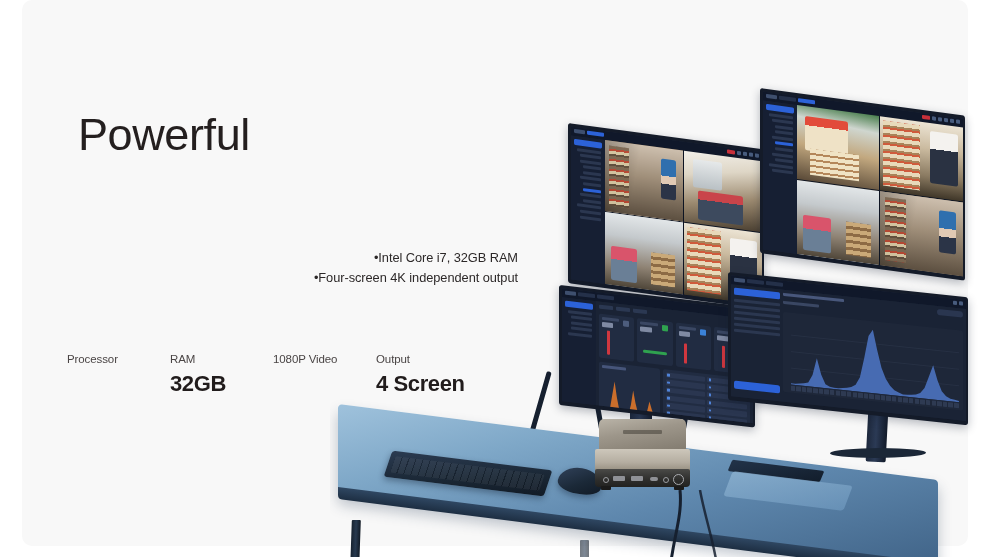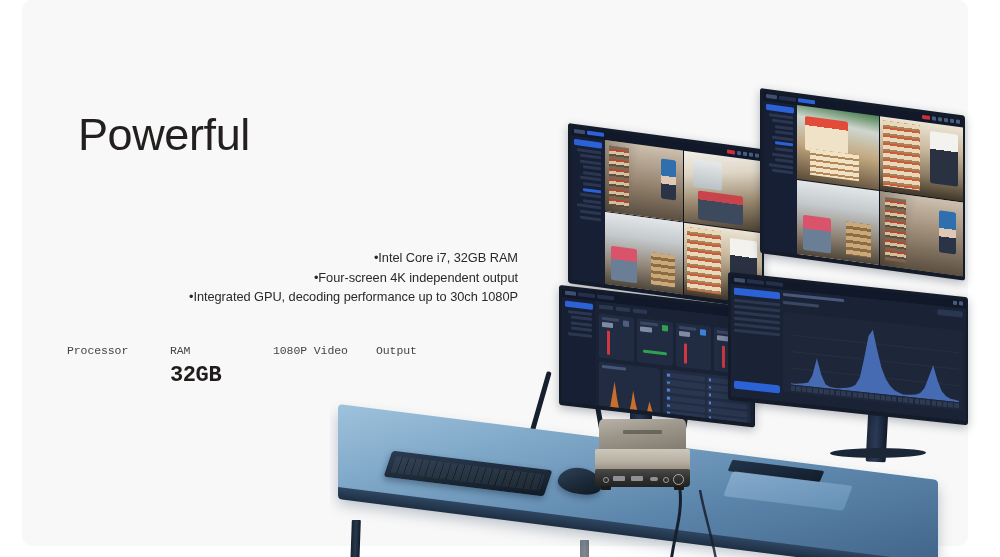--- a/index.html
+++ b/index.html
@@ -79,23 +79,22 @@
   #bullets li .dot {
     display: inline-block;
     width: 9px;
     color: #2c2828;
   }
 
   
   #specs {
     position: absolute;
     left: 67px;
-    top: 344px;
+    top: 352px;
     display: flex;
-    font-family: Liberation Mono, monospace;
   }
   .spec {
     width: 103px;
   }
   .spec:last-child { width: auto; }
   .spec-label {
     font-size: 11.5px;
     font-weight: 400;
     color: #4a4545;
     line-height: 14px;
@@ -563,37 +562,37 @@
 
 <div id="stage">
 
   <div id="card"></div>
 
   <div id="copy">
     <h1 id="headline">Powerful</h1>
     <ul id="bullets">
       <li><span class="dot">•</span><span>Intel Core i7, 32GB RAM</span></li>
       <li><span class="dot">•</span><span>Four-screen 4K independent output</span></li>
-      <li><span class="dot">•</span><span>Integrated GPU, decoding performance up to 30ch 1080P</span></li>
     </ul>
   </div>
 
   <div id="specs">
     <div class="spec">
       <div class="spec-label">Processor</div>
     </div>
     <div class="spec">
       <div class="spec-label">RAM</div>
       <div class="spec-value">32GB</div>
     </div>
     <div class="spec">
       <div class="spec-label">1080P Video</div>
     </div>
     <div class="spec">
       <div class="spec-label">Output</div>
+      <div class="spec-value">4 Screen</div>
     </div>
   </div>
 
   <div id="photo">
 
     <div class="desk-leg" style="left:20px; top:450px; height:105px; transform:skewX(-2deg);"></div>
     <div class="desk-leg" style="left:575px; top:486px; height:75px; transform:skewX(2deg);"></div>
     <div class="desk-leg" style="left:250px; top:470px; height:60px; opacity:.6;"></div>
 
     <div class="stand-col" style="left:300px; top:300px; width:22px; height:90px;"></div>

